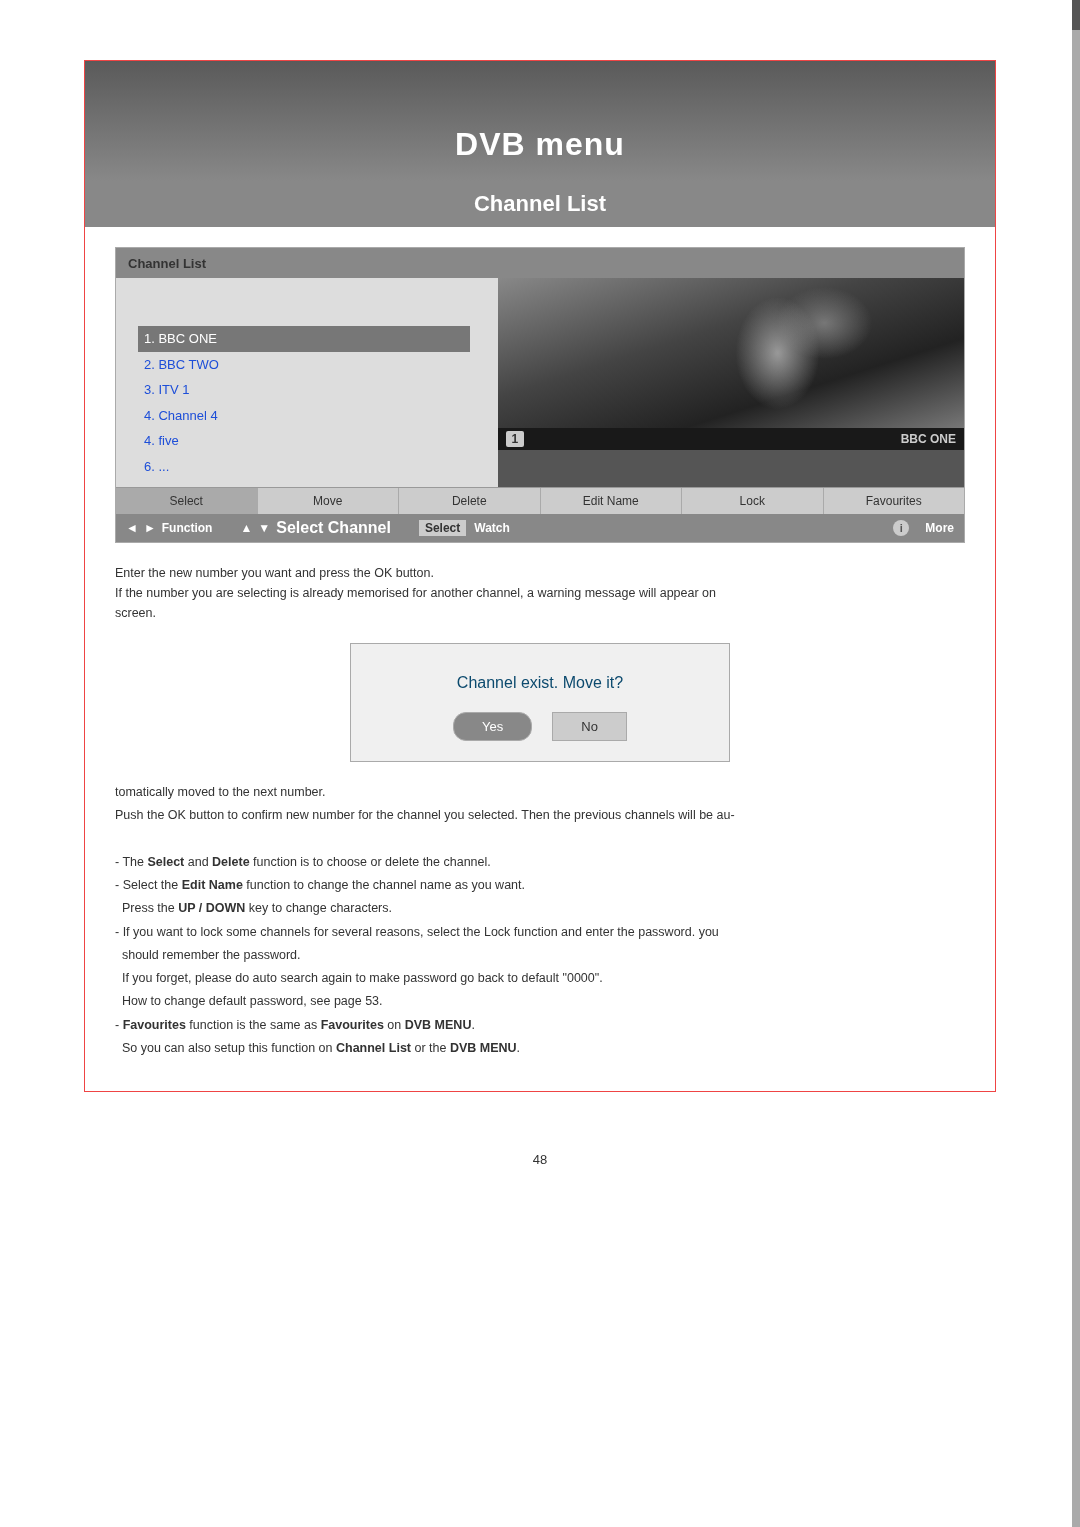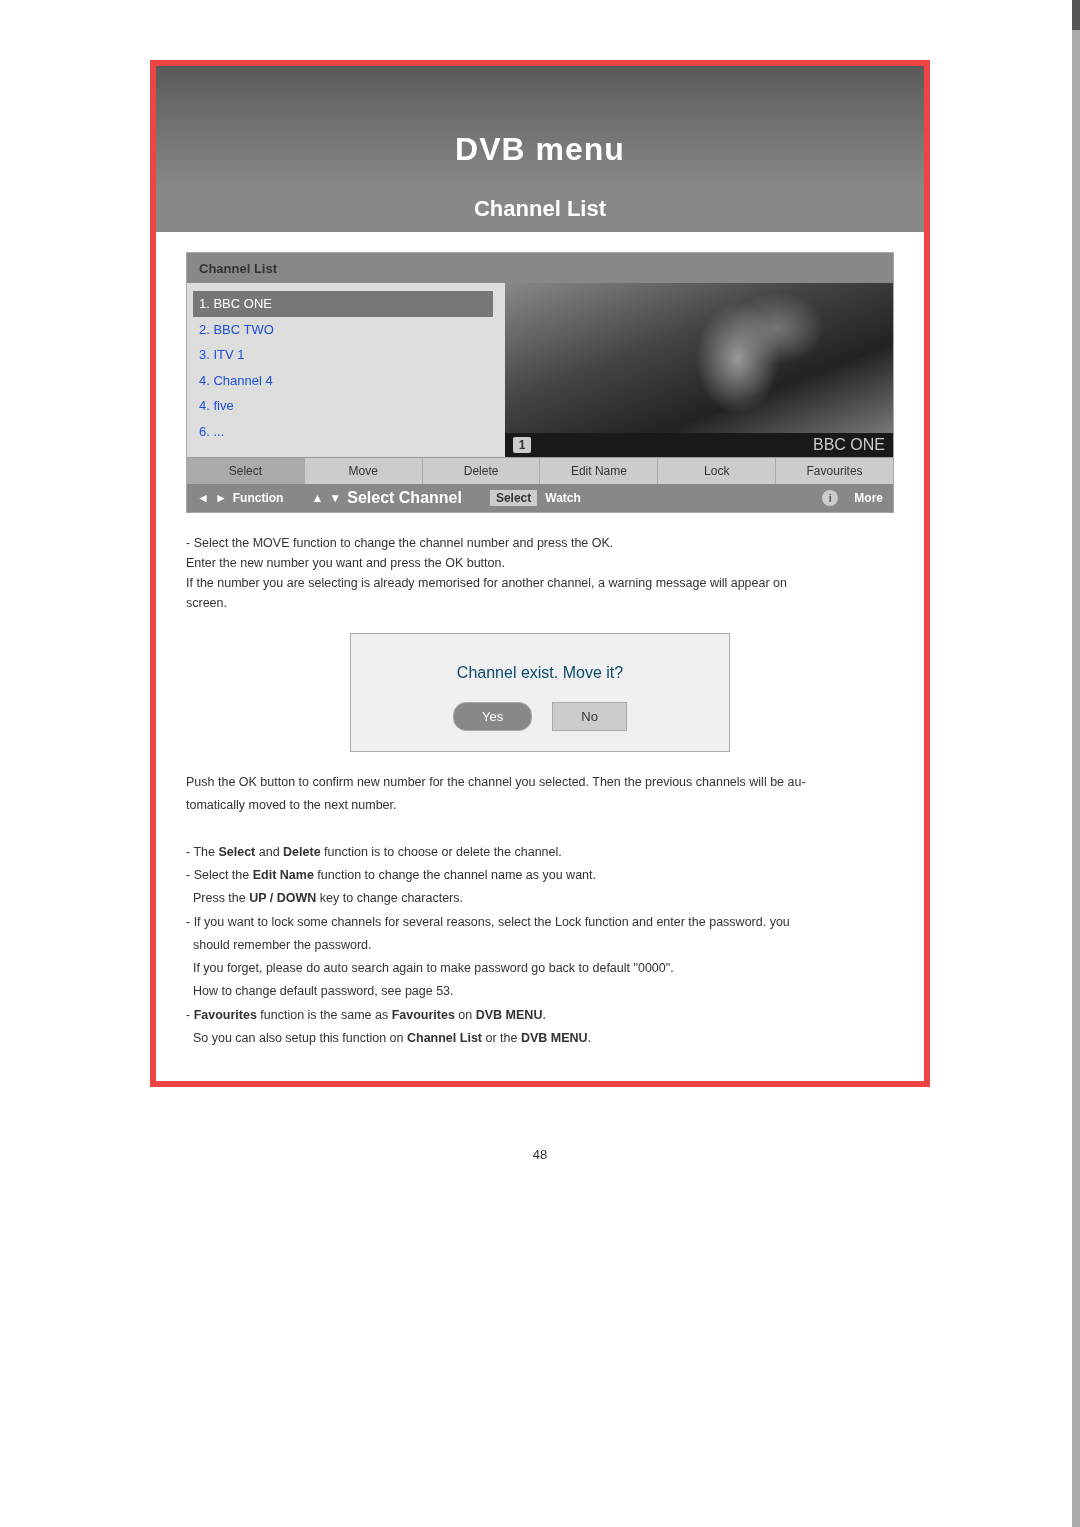--- a/index.html
+++ b/index.html
@@ -7,24 +7,24 @@
       background: #ffffff;
       font-family: Arial, sans-serif;
       width: 1080px;
       min-height: 1527px;
       display: flex;
       flex-direction: column;
       align-items: center;
     }
 
     .page-wrapper {
-      width: 780px;
+      width: 912px;
       margin: 60px auto 40px auto;
       background: #ffffff;
-      border: 6px solid #ef4444;
+      border: 1px solid #ef4444;
     }
 
     
     .dvb-header {
       background: linear-gradient(to bottom, #5a5a5a, #888888);
       width: 100%;
       height: 120px;
       display: flex;
       align-items: flex-end;
       justify-content: center;
@@ -77,21 +77,22 @@
     }
 
     .channel-list-body {
       display: flex;
       flex-direction: row;
       background: #dddddd;
     }
 
     .channel-list-left {
       flex: 0 0 45%;
-      padding: 8px 12px;
+      padding: 8px 28px;
+      margin-top: 40px;
     }
 
     .channel-item {
       font-size: 13px;
       color: #1d4ed8;
       padding: 3px 0;
       line-height: 1.5;
     }
 
     .channel-item.selected {
@@ -128,22 +129,22 @@
       background: #cccccc;
       color: #333333;
       font-size: 12px;
       font-weight: bold;
       padding: 1px 6px;
       border-radius: 2px;
     }
 
     .channel-name-badge {
       color: #cccccc;
-      font-size: 16px;
-      font-weight: normal;
+      font-size: 12px;
+      font-weight: bold;
       text-align: center;
     }
 
     
     .scrollbar-indicator {
       position: absolute;
       right: 0;
       top: 0;
       width: 8px;
       height: 100%;
@@ -415,37 +416,36 @@
 
         <div class="nav-info">
           <div class="info-circle">i</div>
           <span class="nav-more">More</span>
         </div>
       </div>
 
     </div>
 
     <div class="instructions-text">
-      <p>- Select the MOVE function to change the channel number and press the OK.</p>
       <p>  Enter the new number you want and press the OK button.</p>
       <p>  If the number you are selecting is already memorised for another channel, a warning message will appear on</p>
       <p>screen.</p>
     </div>
 
     <div class="dialog-box">
       <div class="dialog-title">Channel exist. Move it?</div>
       <div class="dialog-buttons">
         <button class="dialog-btn active">Yes</button>
         <button class="dialog-btn">No</button>
       </div>
     </div>
 
     <div class="bottom-text">
+      <p>tomatically moved to the next number.</p>
       <p>Push the OK button to confirm new number for the channel you selected. Then the previous channels will be au-</p>
-      <p>tomatically moved to the next number.</p>
       <p>&nbsp;</p>
       <p>- The <span class="bold-text">Select</span> and <span class="bold-text">Delete</span> function is to choose or delete the channel.</p>
       <p>- Select the <span class="bold-text">Edit Name</span> function to change the channel name as you want.</p>
       <p>&nbsp; Press the <span class="bold-text">UP / DOWN</span> key to change characters.</p>
       <p>- If you want to lock some channels for several reasons, select the Lock function and enter the password. you</p>
       <p>&nbsp; should remember the password.</p>
       <p>&nbsp; If you forget, please do auto search again to make password go back to default "0000".</p>
       <p>&nbsp; How to change default password, see page 53.</p>
       <p>- <span class="bold-text">Favourites</span> function is the same as <span class="bold-text">Favourites</span> on <span class="bold-text">DVB MENU</span>.</p>
       <p>&nbsp; So you can also setup this function on <span class="bold-text">Channel List</span> or the <span class="bold-text">DVB MENU</span>.</p>

